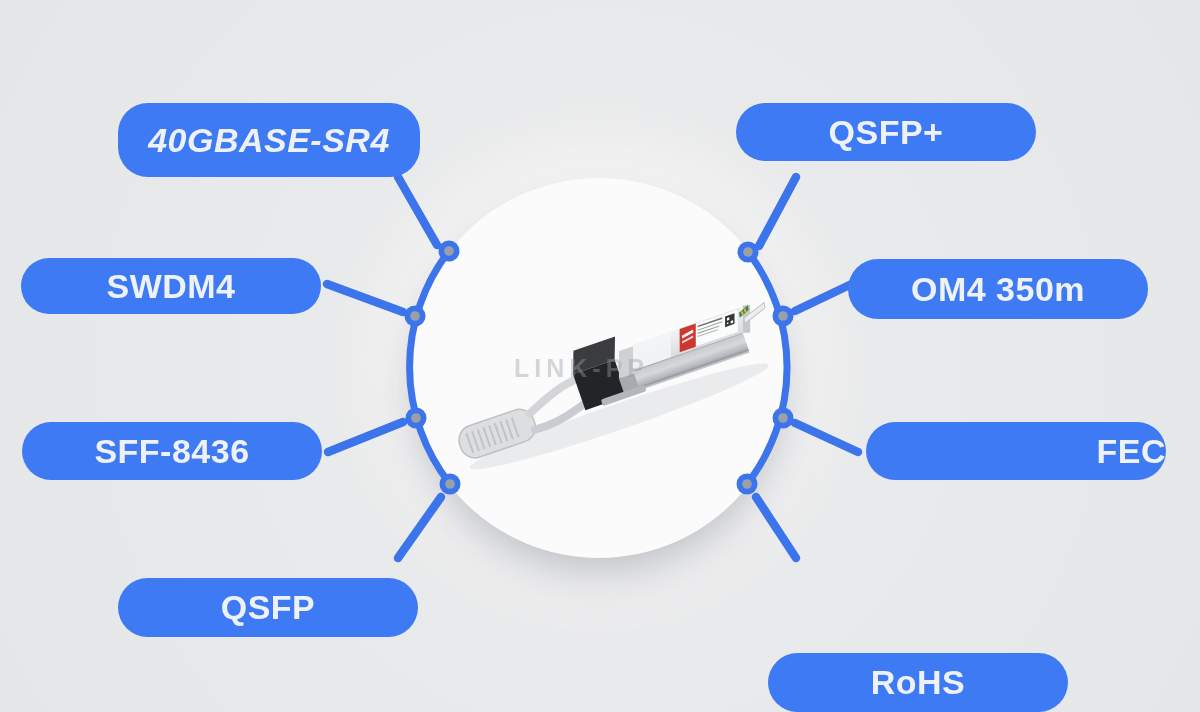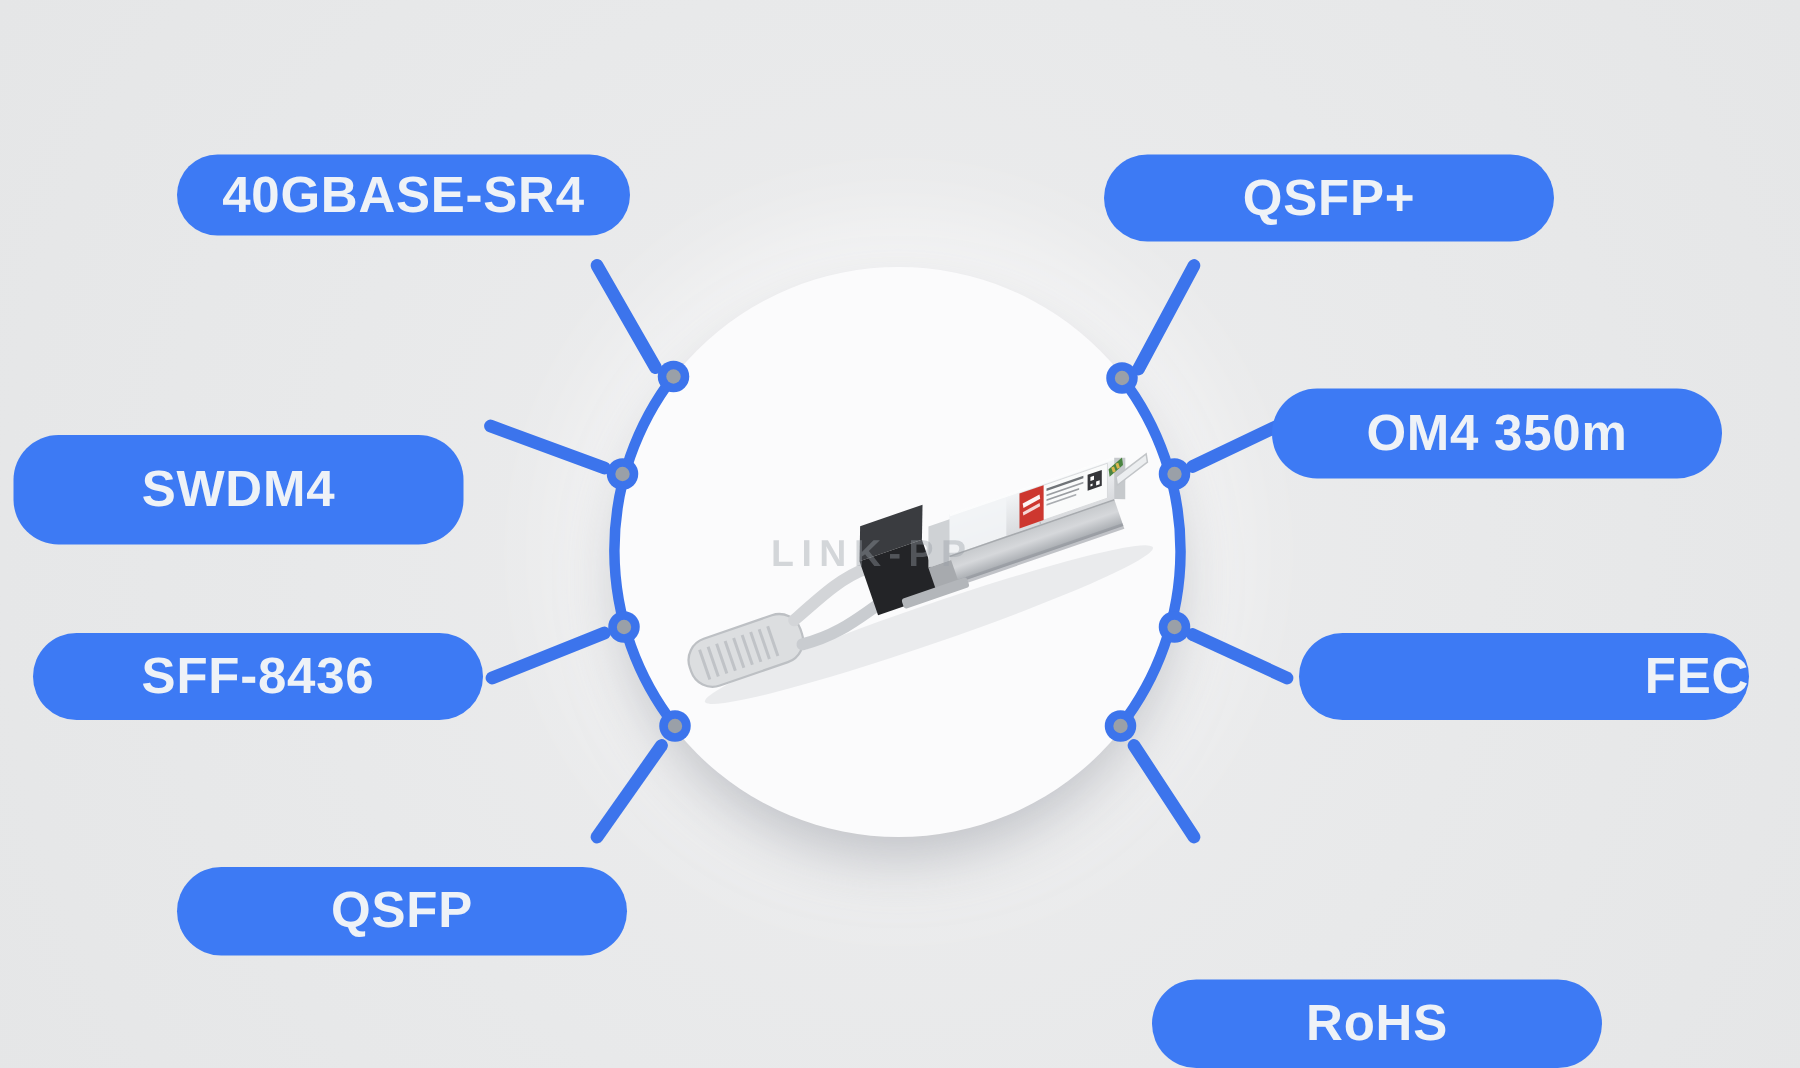--- a/index.html
+++ b/index.html
@@ -127,24 +127,24 @@
       <circle cx="748" cy="252" r="4.8" fill="#9aa0a8"></circle>
       <circle cx="783" cy="316" r="10.5" fill="#3c74ec"></circle>
       <circle cx="783" cy="316" r="4.8" fill="#9aa0a8"></circle>
       <circle cx="783" cy="418" r="10.5" fill="#3c74ec"></circle>
       <circle cx="783" cy="418" r="4.8" fill="#9aa0a8"></circle>
       <circle cx="747" cy="484" r="10.5" fill="#3c74ec"></circle>
       <circle cx="747" cy="484" r="4.8" fill="#9aa0a8"></circle>
     </g>
   </svg>
 
-  <div class="pill" style="left:118px;top:103px;width:302px;height:54px;">
+  <div class="pill" style="left:118px;top:103px;width:302px;height:74px;font-style:italic;">
     <span>40GBASE-SR4</span>
   </div>
-  <div class="pill" style="left:9px;top:258px;width:300px;height:73px;margin-top:32px;">
+  <div class="pill" style="left:21px;top:258px;width:300px;height:56px;">
     <span>SWDM4</span>
   </div>
   <div class="pill" style="left:22px;top:422px;width:300px;height:58px;">
     <span>SFF-8436</span>
   </div>
   <div class="pill" style="left:118px;top:578px;width:300px;height:59px;">
     <span>QSFP</span>
   </div>
   <div class="pill" style="left:736px;top:103px;width:300px;height:58px;">
     <span>QSFP+</span>

